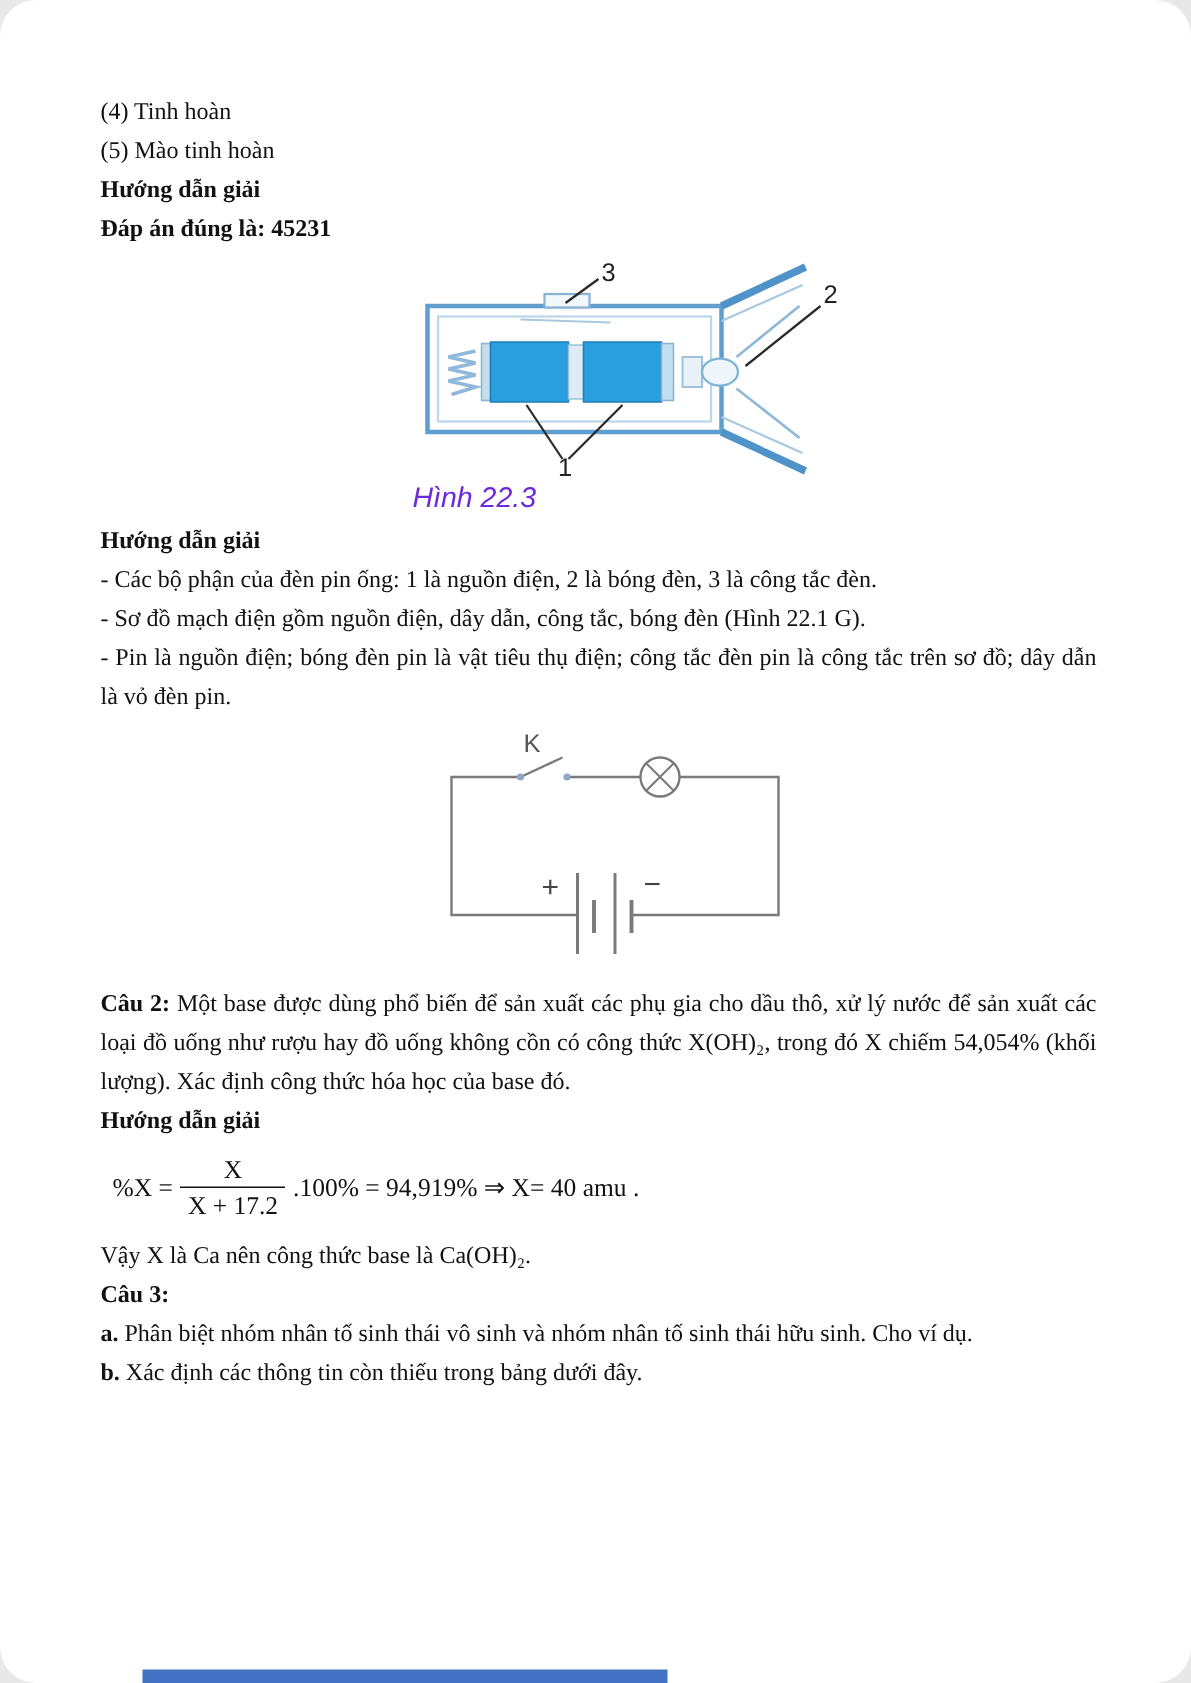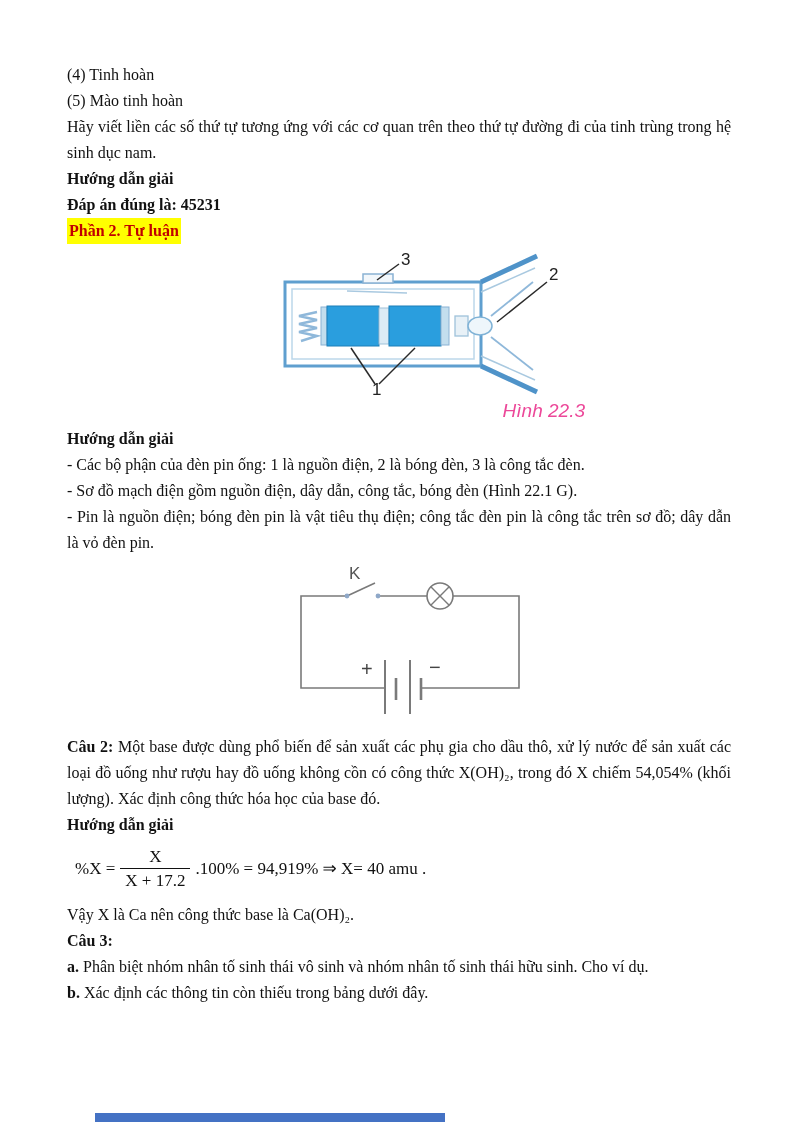--- a/index.html
+++ b/index.html
@@ -5,20 +5,21 @@
   html,body{margin:0;padding:0;background:#e8e8e8;}
   .page{
     position:relative;
     width:794px;height:1122px;
     margin:0 auto;
     background:#ffffff;
     font-family:"Liberation Serif", serif;
     font-size:16px;
     color:#111;
     overflow:hidden;
+    border-radius:24px;
   }
   .content{
     position:absolute;
     left:67px;top:62px;
     width:664px;
     line-height:26px;
   }
   p{margin:0;padding:0;}
   .just{text-align:justify;}
   .b{font-weight:bold;}
@@ -29,25 +30,25 @@
     font-weight:bold;
     padding:0 2px;
   }
   
   .fig1{
     margin:6px 0 2px 208px;
     width:310px;
   }
   .fig1 svg{display:block;}
   .fig-caption{
-    text-align:right;
+    text-align:left;
     font-family:"Liberation Sans", sans-serif;
     font-style:italic;
     font-size:19px;
-    color:#ec4899;
+    color:#6d28d9;
     margin-top:2px;
   }
   .fig2{
     margin:10px 0 10px 222px;
     width:250px;
   }
   
   .equation{
     display:flex;
     align-items:center;
@@ -78,25 +79,23 @@
   .svgtext{font-family:"Liberation Sans", sans-serif;}
 </style>
 </head>
 <body>
 
 <div class="page">
   <div class="content">
 
     <p>(4) Tinh hoàn</p>
     <p>(5) Mào tinh hoàn</p>
-    <p class="just">Hãy viết liền các số thứ tự tương ứng với các cơ quan trên theo thứ tự đường đi của tinh trùng trong hệ sinh dục nam.</p>
     <p class="b">Hướng dẫn giải</p>
     <p class="b">Đáp án đúng là: 45231</p>
 
-    <p><span class="hl-heading">Phần 2. Tự luận</span></p>
 
 
     <div class="fig1">
       <svg width="310" height="146" viewBox="0 0 310 146">
 
         <rect x="10" y="32" width="196" height="84" fill="none" stroke="#5f9fcf" stroke-width="3"></rect>
         <rect x="17" y="39" width="182" height="70" fill="none" stroke="#bcd7ea" stroke-width="1.5"></rect>
 
         <rect x="88" y="24" width="30" height="9" fill="#f2f7fb" stroke="#8ab2d4" stroke-width="1.5"></rect>
         <line x1="72" y1="41" x2="132" y2="43" stroke="#a9c9e0" stroke-width="1.5"></line>

